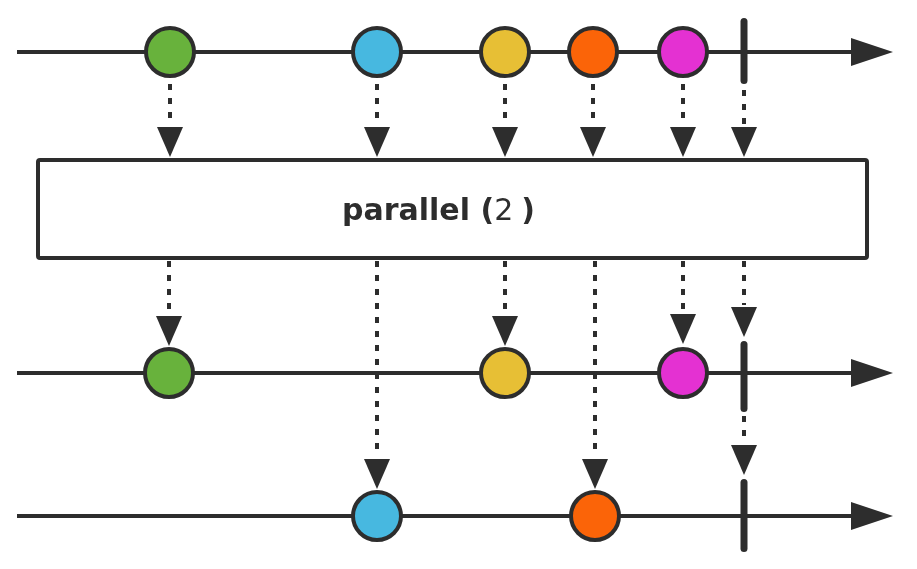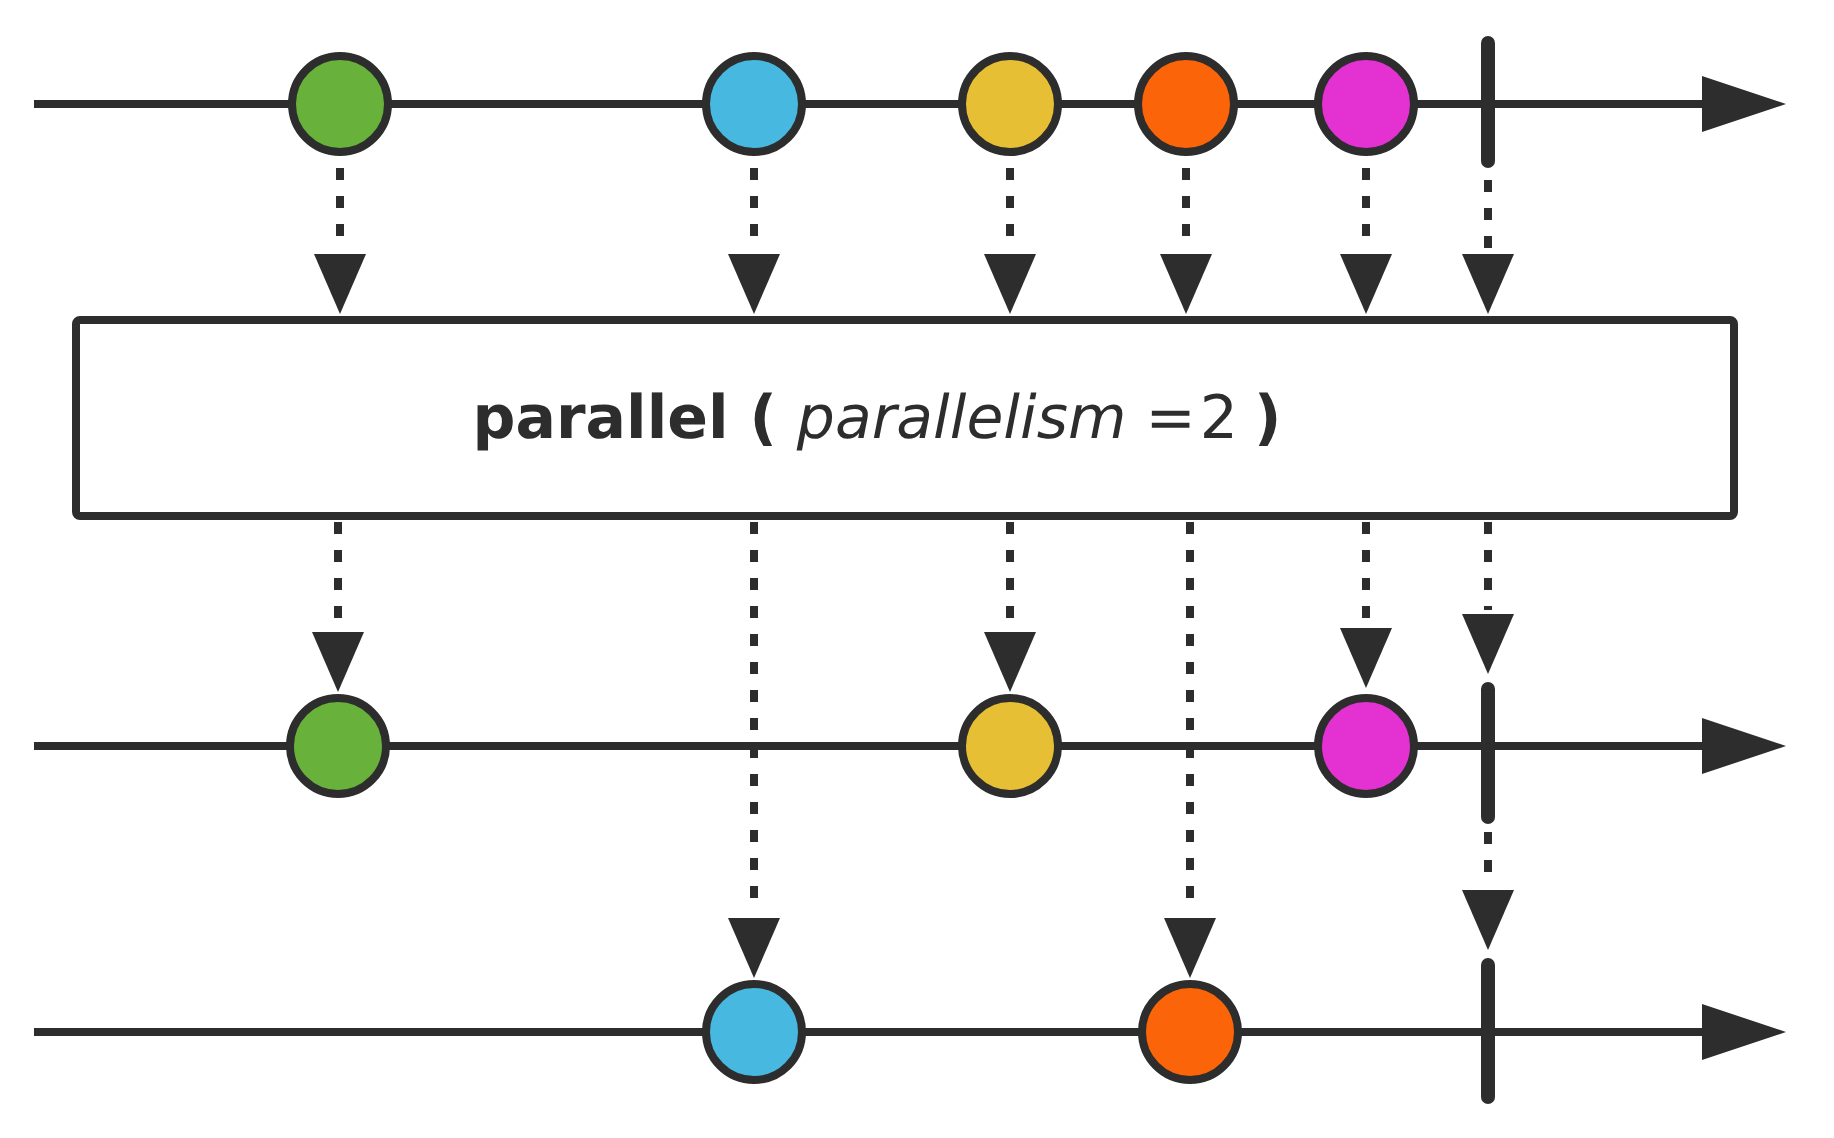--- a/index.html
+++ b/index.html
@@ -82,17 +82,16 @@
       <rect x="740.5" y="341" width="7" height="71" rx="3.5" fill="#2d2d2d"></rect>
       <circle cx="169" cy="373" r="24" fill="#68b23c" stroke="#2d2d2d" stroke-width="4"></circle>
       <circle cx="505" cy="373" r="24" fill="#e7bf35" stroke="#2d2d2d" stroke-width="4"></circle>
       <circle cx="683" cy="373" r="24" fill="#e431d2" stroke="#2d2d2d" stroke-width="4"></circle>
       <rect x="740.5" y="479" width="7" height="73" rx="3.5" fill="#2d2d2d"></rect>
       <circle cx="377" cy="516" r="24" fill="#47b8e0" stroke="#2d2d2d" stroke-width="4"></circle>
       <circle cx="595" cy="516" r="24" fill="#fb6408" stroke="#2d2d2d" stroke-width="4"></circle>
     </svg>
   <div class="operator-label" style="left: 24px; top: 160px; width: 829px; height: 98px;">
     <span class="bold">parallel (</span>
-    <span class="italic">parallelism =</span>
     <span class="value">2</span>
     <span class="suffix">)</span>
   </div>
 </div>
 
 </body></html>

